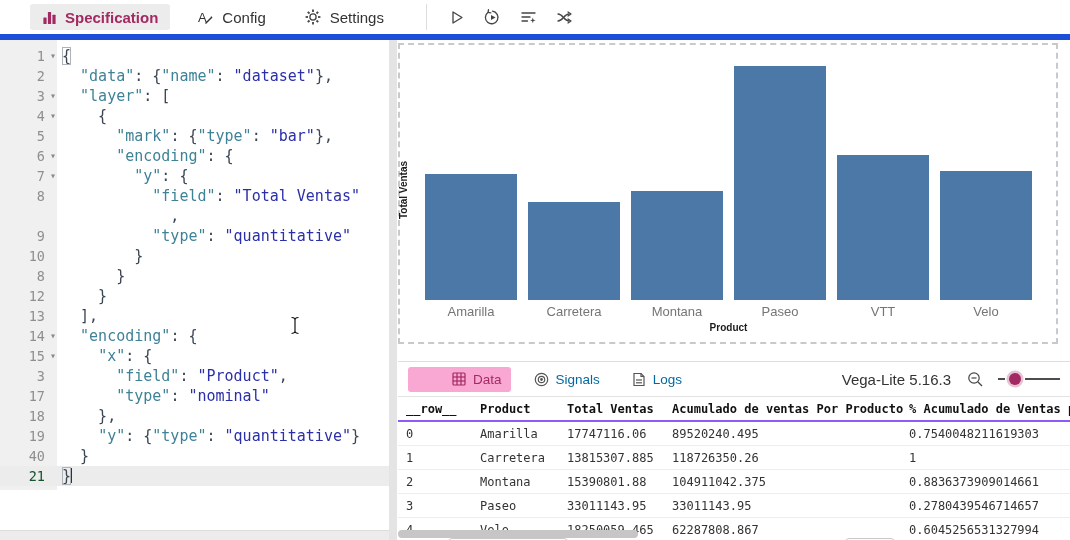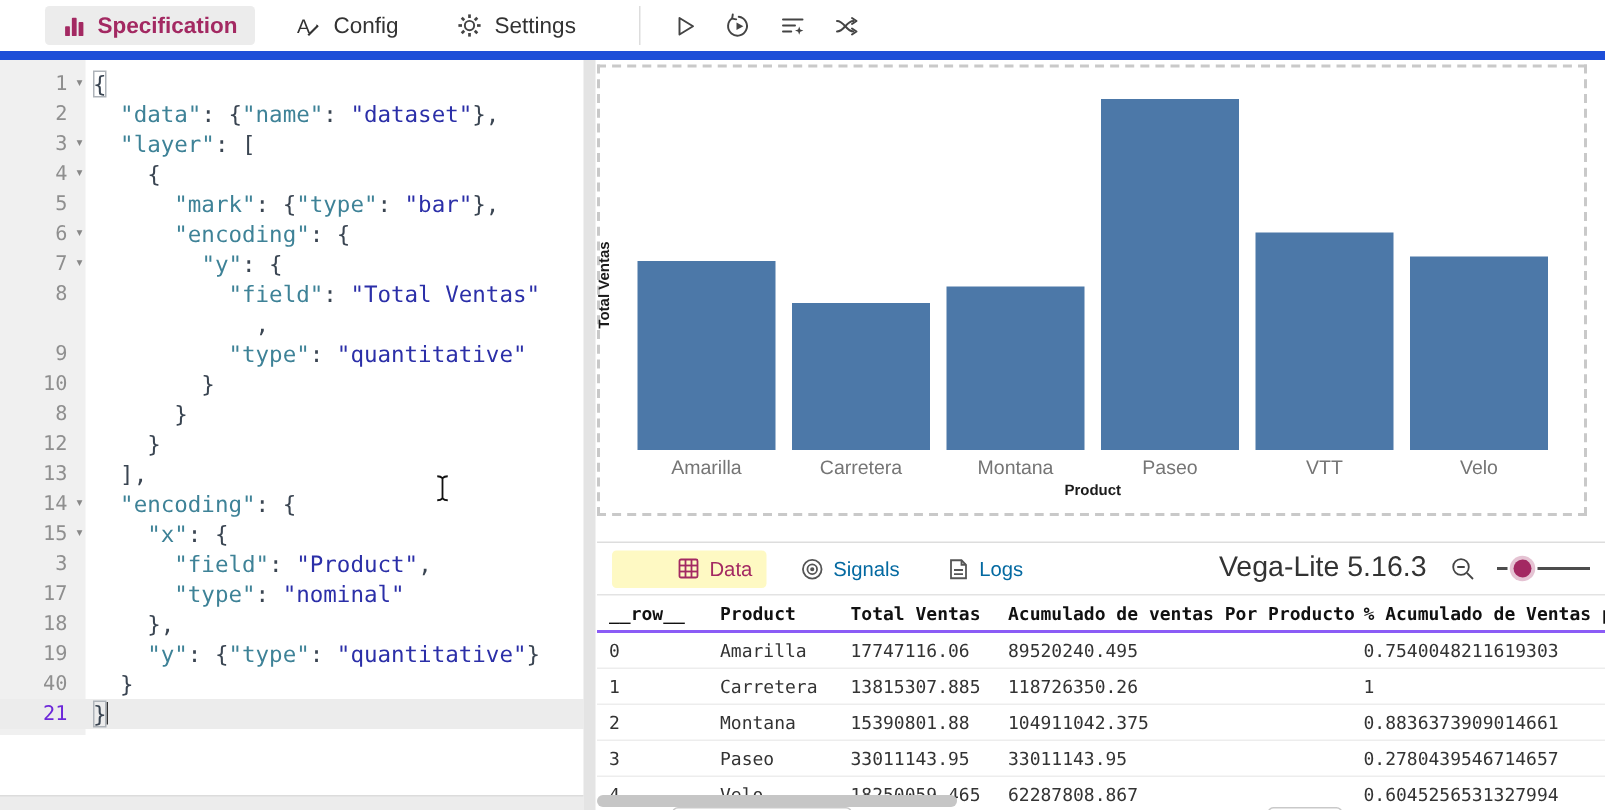--- a/index.html
+++ b/index.html
@@ -31,21 +31,21 @@
     position:absolute; left:0; top:40px; width:389px; height:500px;
     font-family:"DejaVu Sans Mono","Liberation Mono",monospace; font-size:15px;
     background:#fff; cursor:text;
   }
   .gutter-bg { position:absolute; left:0; top:0; width:57px; height:450px; background:#f0f0f0; }
   .code-rows { position:absolute; left:0; top:6px; width:100%; }
   .crow { display:flex; height:20px; line-height:20px; white-space:pre; }
   .crow.cur { background:#ececec; }
   .gut { width:57px; flex:0 0 57px; position:relative; text-align:right;
          color:#8f8f8f; font-size:13.5px; padding-right:12px; }
-  .crow.cur .gut { color:#6d28d9; }
+  .crow.cur .gut { color:#14532d; }
   .fold { position:absolute; right:1px; top:0; color:#888; font-size:10px; cursor:pointer; }
   .ctext { padding-left:5px; color:#3a4552; }
   .ctext .k { color:#3e8297; }
   .ctext .v { color:#2b2fa8; }
   .ctext .bm { outline:1px solid #aeb3b9; outline-offset:-1px; }
   .caret { display:inline-block; width:1px; height:15px; background:#333; vertical-align:-2px; }
   .editor-hscroll {
     position:absolute; left:0; top:490px; width:100%; height:10px;
     background:#ececec; border-top:1px solid #dcdcdc;
   }
@@ -67,23 +67,23 @@
              transform-origin:0 0; font-size:10px; font-weight:bold; color:#1b1b1b; white-space:nowrap; }
   
   .data-panel {
     position:absolute; left:0; top:321px; right:0; bottom:0;
     border-top:1px solid #ddd; overflow:hidden; background:#fff;
   }
   .dp-tabs { height:35px; display:flex; align-items:center; padding:0 10px;
              border-bottom:1px solid #e3e3e3; }
   .dp-tab { display:flex; align-items:center; gap:7px; height:25px; padding:0 9px;
             border-radius:3px; font-size:13.5px; color:#0369a1; cursor:pointer; margin-right:14px; }
-  .dp-tab.active { background:#fef9c3; color:var(--accent);padding-left:44px; }
+  .dp-tab.active { background:#f9a8d4; color:var(--accent);padding-left:44px; }
   .dp-right { margin-left:auto; display:flex; align-items:center; }
-  .version { font-size:19px; color:#333; }
+  .version { font-size:15px; color:#333; }
   .zoom-btn { background:none; border:none; cursor:pointer; margin:0 14px 0 16px;
               display:flex; align-items:center; }
   .slider { display:flex; align-items:center; width:62px; }
   .slider .seg1 { width:7px; height:2px; background:#4d4d4d; margin-right:4px; }
   .slider .thumb { width:12px; height:12px; border-radius:50%; background:var(--accent);
                    box-shadow:0 0 0 2.5px rgba(163,41,98,.28); flex:0 0 auto; cursor:pointer; }
   .slider .seg2 { flex:1; height:2px; background:#4d4d4d; margin-left:4px; }
   .dtable { font-family:"DejaVu Sans Mono","Liberation Mono",monospace; font-size:12px; }
   .trow { display:grid; grid-template-columns:74px 87px 105px 237px 1fr;
           height:24px; align-items:center; padding-left:8px; border-bottom:1px solid #ededed;

